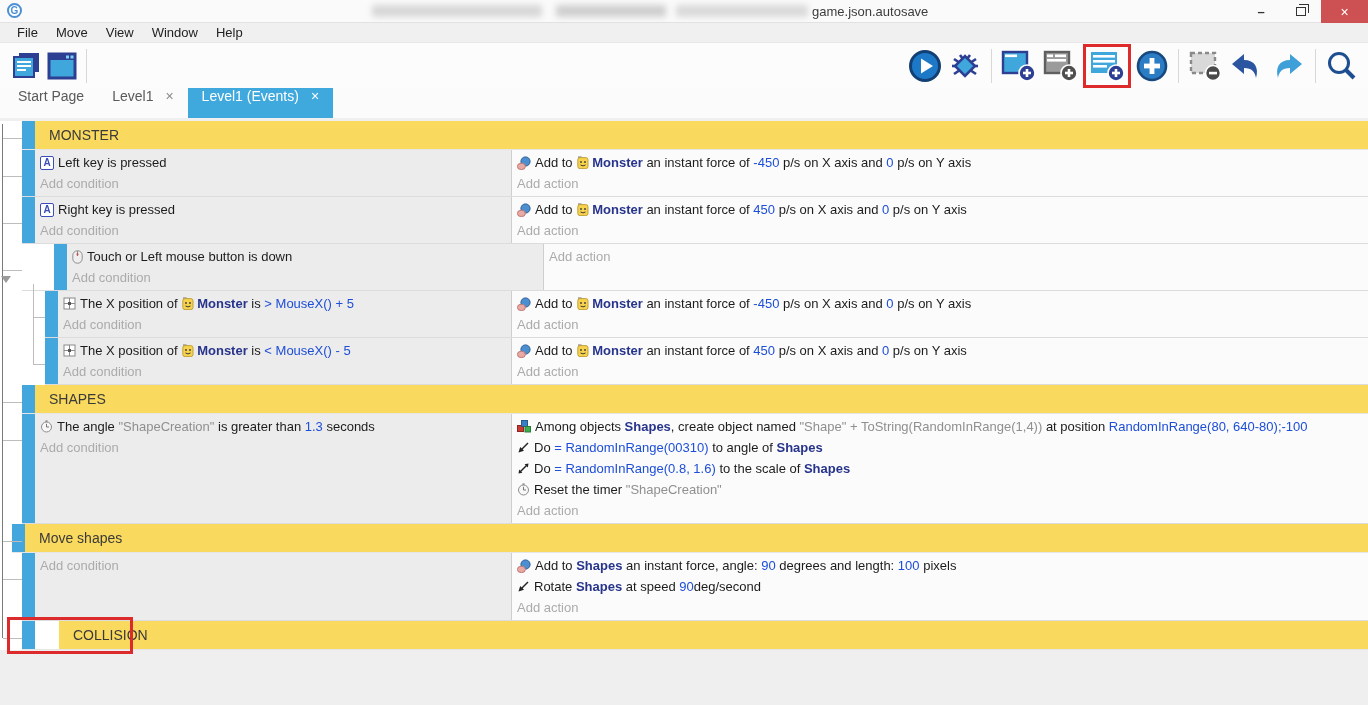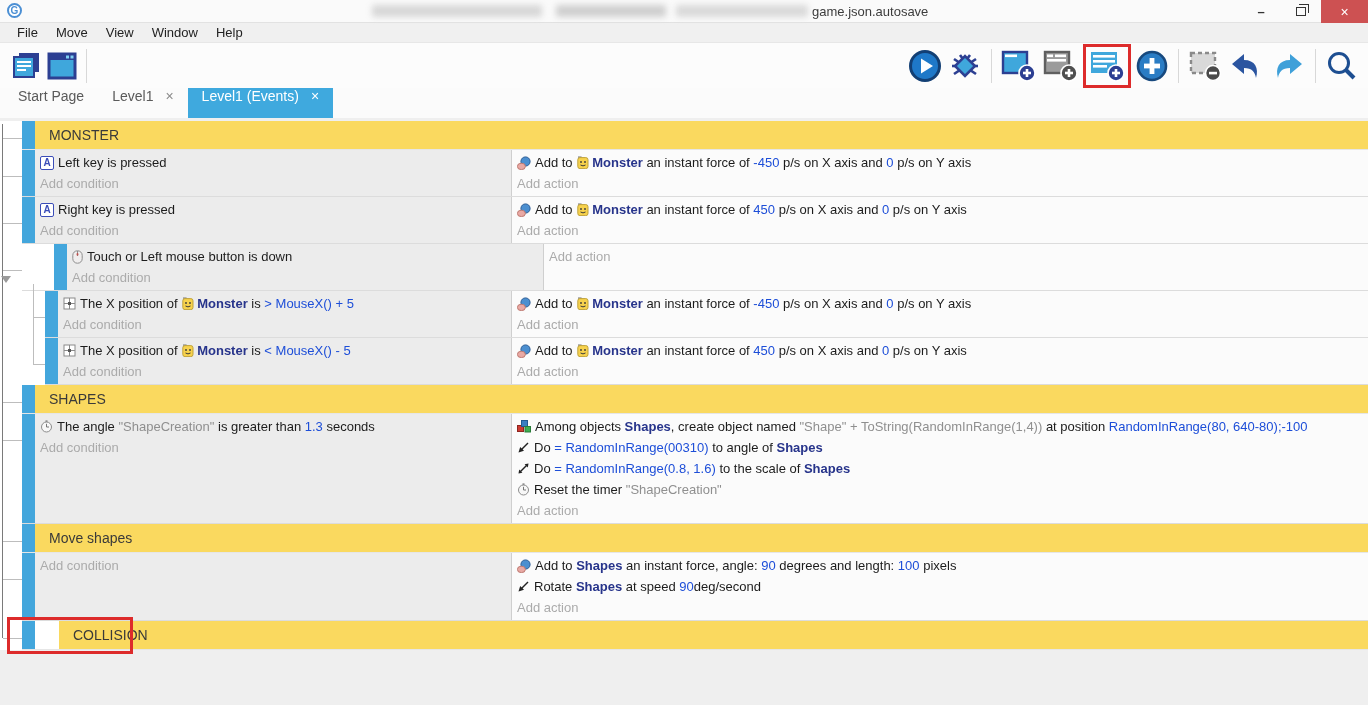--- a/index.html
+++ b/index.html
@@ -524,21 +524,21 @@
                   <line x1="6.5" y1="7" x2="9" y2="7" stroke="#777"></line>
                 </svg></span>
               <span>Reset the timer </span>
               <span class="seg-str">"ShapeCreation"</span>
             </div>
             <div class="line muted">
               <span>Add action</span>
             </div>
           </div>
         </div>
-        <div class="group-row" style="margin-left: 22px;">
+        <div class="group-row" style="margin-left: 12px;">
           <div class="bar"></div>
           <div class="group-body">
             <span>Move shapes</span>
           </div>
         </div>
         <div class="ev-row" style="margin-left: 22px;">
           <div class="bar"></div>
           <div class="cond" style="width: 477px;">
             <div class="line muted">
               <span>Add condition</span>

